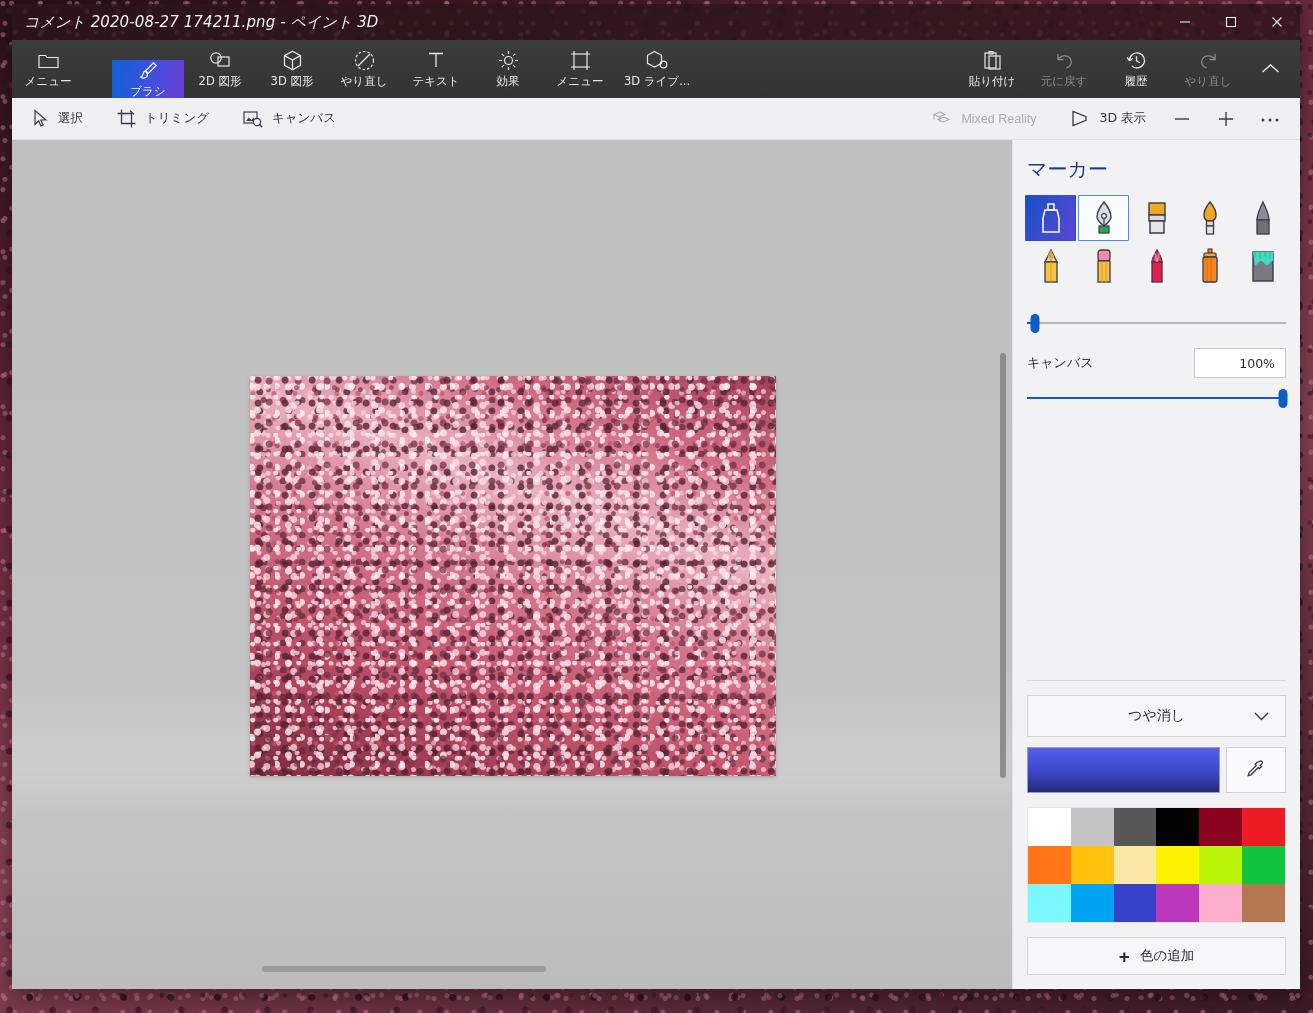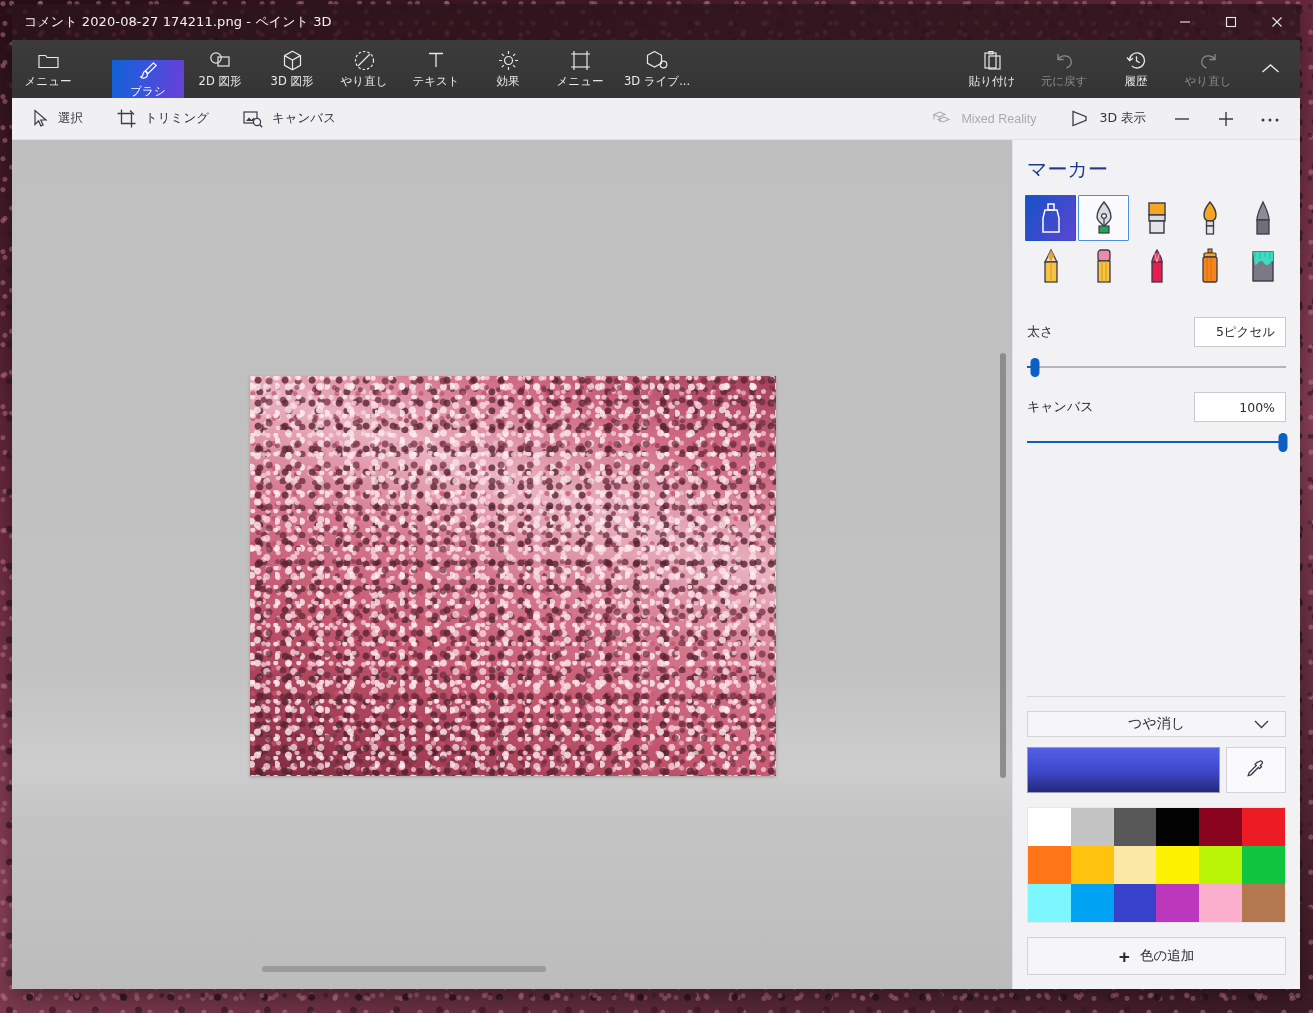--- a/index.html
+++ b/index.html
@@ -40,23 +40,24 @@
   }
 
   
   #titlebar {
     height: 36px; flex: 0 0 36px;
     background: rgba(44,20,28,0.80);
     display: flex; align-items: center;
     position: relative;
   }
   #title-text {
-    color: #f2f2f2; font-size: 13px;
+    color: #f2f2f2; font-size: 15px;
     padding-left: 12px; letter-spacing: .1px;
     white-space: nowrap;
+    font-style: italic;
   }
   .wincontrols { position: absolute; right: 0; top: 0; height: 36px; display: flex; }
   .wc { width: 46px; height: 36px; display: flex; align-items: center; justify-content: center; }
   .wc svg { display: block; }
 
   
   #ribbon {
     height: 58px; flex: 0 0 58px;
     background: linear-gradient(180deg,#3c3c3c 0%,#343434 100%);
     display: flex; align-items: stretch; position: relative;
@@ -191,21 +192,21 @@
     position: absolute; left: 0; top: 10px; height: 2px; background: #0d5ec4;
   }
   .slider .thumb {
     position: absolute; top: 2px; width: 9px; height: 19px;
     border-radius: 5px; background: #0d5ec4; transform: translateX(-50%);
   }
   .spacer-flex { flex: 1 1 auto; min-height: 10px; }
   .divider { height: 1px; background: #d8d8de; margin: 0 2px 14px 2px; }
 
   .select-box {
-    height: 26px; border: 1px solid #d2d2d8; background: #f6f6f8;
+    height: 42px; border: 1px solid #d2d2d8; background: #f6f6f8;
     display: flex; align-items: center; justify-content: center;
     position: relative; color: #2b2b36; font-size: 14px; margin: 0 2px;
   }
   .select-box .chev { position: absolute; right: 16px; display: flex; }
 
   .color-row { display: flex; gap: 6px; margin: 10px 2px 0 2px; }
   #current-color {
     flex: 1; height: 46px;
     background: linear-gradient(180deg,#5160e8 0%, #3e46c9 55%, #232a7a 100%);
     border: 1px solid #9a9ab4;
@@ -554,24 +555,20 @@
 
         <div class="brush-cell">
           <svg width="28" height="34" viewBox="0 0 28 34">
             <rect x="4" y="3" width="20" height="29" fill="#7a7a85" stroke="#3a3a4a" stroke-width="1.4"></rect>
             <path d="M4 3h20v9c-3 0-3 4-6 4s-3-4-6-4-3 4-6 4z" fill="#3ddbc0"></path>
             <path d="M6 3v5M11 3v7M16 3v5M21 3v7" stroke="#2cc0a8" stroke-width="1.2"></path>
           </svg>
         </div>
       </div>
 
-      <div class="field-row">
-        <span class="field-label jp">太さ</span>
-        <div class="field-box jp">5ピクセル</div>
-      </div>
       <div class="slider">
         <div class="track"></div>
         <div class="fill" style="width:3%"></div>
         <div class="thumb" style="left:3%"></div>
       </div>
 
       <div class="field-row">
         <span class="field-label jp">キャンバス</span>
         <div class="field-box jp">100%</div>
       </div>

